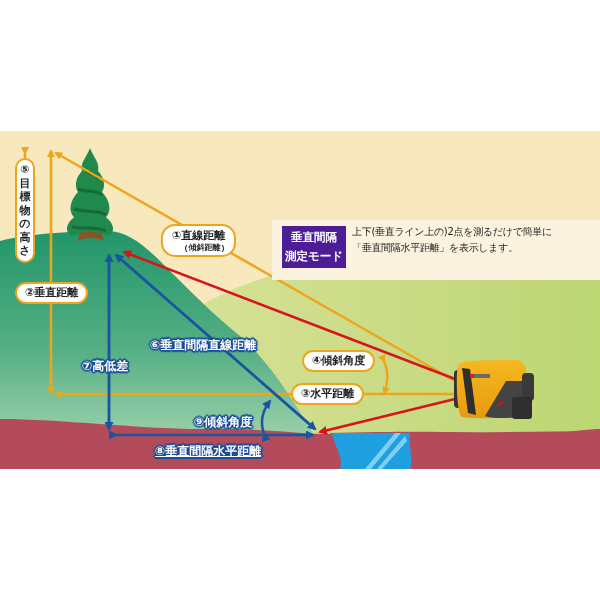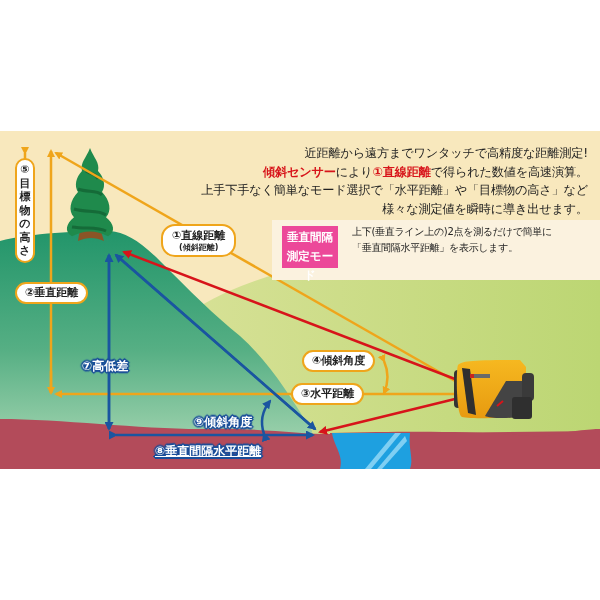--- a/index.html
+++ b/index.html
@@ -5,29 +5,29 @@
     html, body { margin:0; padding:0; background:#ffffff; }
     body { width:600px; height:600px; position:relative; overflow:hidden;
            font-family:"DejaVu Sans", sans-serif; }
     .scene { position:absolute; left:0; top:131px; width:600px; height:338px; overflow:hidden; }
     .scene svg { position:absolute; left:0; top:0; }
     .headline { position:absolute; right:12px; top:13px; text-align:right;
                 font-size:12.2px; line-height:18.5px; color:#222; font-weight:normal; letter-spacing:-0.2px; }
     .headline .red { color:#d7141a; font-weight:bold; }
     .mode-panel { position:absolute; left:272px; top:89px; width:328px; height:60px;
                   background:#fbf2df; }
-    .mode-badge { position:absolute; left:10px; top:6px; width:56px; height:42px;
-                  background:#ec4899; color:#fff; font-weight:bold; font-size:11.5px;
+    .mode-badge { position:absolute; left:10px; top:6px; width:64px; height:42px;
+                  background:#4c1d95; color:#fff; font-weight:bold; font-size:11.5px;
                   line-height:19px; text-align:center; padding-top:2px; box-sizing:border-box; }
     .mode-text { position:absolute; left:80px; top:4px; font-size:10px; line-height:16px;
                  color:#222; white-space:nowrap; letter-spacing:-0.3px; }
     .pill { position:absolute; background:#fff; border:2px solid #efa51b; border-radius:12px;
             color:#222; font-weight:bold; font-size:11px; white-space:nowrap;
             padding:2px 8px; line-height:14px; box-sizing:border-box; }
-    .pill small { display:block; font-size:8px; line-height:9px; font-weight:bold; text-align:center; }
+    .pill small { display:block; font-size:8px; line-height:9px; font-weight:bold; text-align:right;font-family:Liberation Mono, monospace; }
     .pill-v { position:absolute; background:#fff; border:2px solid #efa51b; border-radius:10px;
               color:#222; font-weight:bold; font-size:11px; width:20px; text-align:center;
               line-height:13.5px; padding:3px 0; box-sizing:border-box; }
     .blue-label { position:absolute; color:#fff; font-weight:bold; font-size:12px; white-space:nowrap;
                   text-shadow: 0 0 2px #1a4e9a, 1px 1px 0 #1a4e9a, -1px -1px 0 #1a4e9a,
                                1px -1px 0 #1a4e9a, -1px 1px 0 #1a4e9a, 0 2px 1px #1a4e9a,
                                2px 0 1px #1a4e9a, -2px 0 1px #1a4e9a, 0 -2px 1px #1a4e9a; }
   </style>
 </head>
 <body>
@@ -105,26 +105,20 @@
       <path d="M485,285 L506,250 L522,250 L526,283 C520,288 490,288 485,285 Z" fill="#444"></path>
       <path d="M462,237 L468,282 L476,284 L470,238 Z" fill="#2f2f2f"></path>
       <rect x="470" y="243" width="20" height="4" fill="#6a6a6a"></rect>
       <rect x="470" y="243" width="4" height="4" fill="#c9251f"></rect>
       <rect x="522" y="242" width="12" height="28" rx="4" fill="#3a3a3a"></rect>
       <rect x="512" y="266" width="20" height="22" rx="3" fill="#2f2f2f"></rect>
       <line x1="497" y1="275" x2="503" y2="270" stroke="#d7141a" stroke-width="2"></line>
     </g>
   </svg>
 
-  <div class="headline">
-    <div>近距離から遠方までワンタッチで高精度な距離測定!</div>
-    <div><span class="red">傾斜センサー</span><span>により</span><span class="red">①直線距離</span><span>で得られた数値を高速演算。</span></div>
-    <div>上手下手なく簡単なモード選択で「水平距離」や「目標物の高さ」など</div>
-    <div>様々な測定値を瞬時に導き出せます。</div>
-  </div>
 
   <div class="mode-panel">
     <div class="mode-badge">
       <div>垂直間隔</div>
       <div>測定モード</div>
     </div>
     <div class="mode-text">
       <div>上下(垂直ライン上の)2点を測るだけで簡単に</div>
       <div>「垂直間隔水平距離」を表示します。</div>
     </div>
@@ -150,16 +144,17 @@
   </div>
 
   <div class="pill" style="left:291px; top:252px;">
     <span>③水平距離</span>
   </div>
 
   <div class="pill" style="left:302px; top:219px;">
     <span>④傾斜角度</span>
   </div>
 
+  <div class="blue-label" style="left:150px; top:206px;">⑥垂直間隔直線距離</div>
   <div class="blue-label" style="left:82px; top:227px;">⑦高低差</div>
   <div class="blue-label" style="left:194px; top:283px;">⑨傾斜角度</div>
   <div class="blue-label" style="left:155px; top:312px;text-decoration:underline;">⑧垂直間隔水平距離</div>
 </div>
 
 </body></html>

